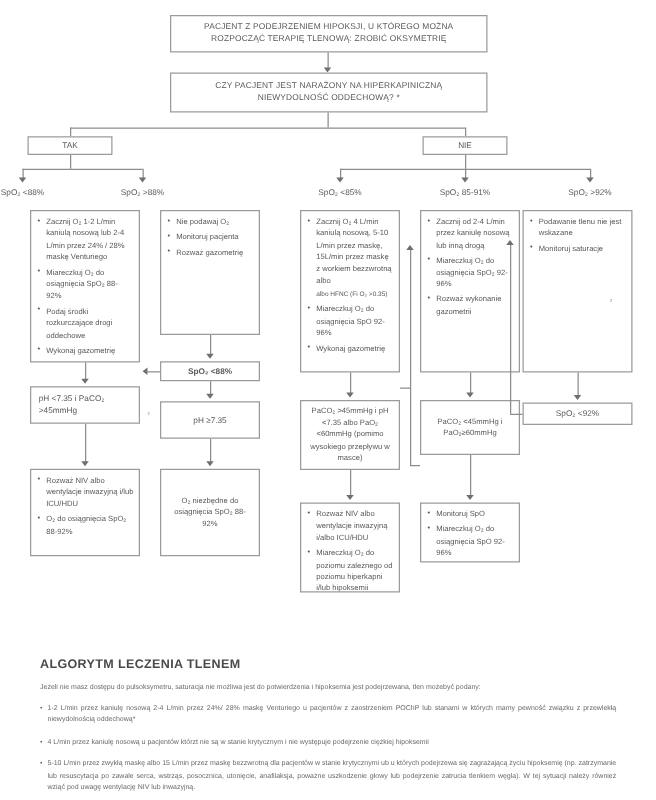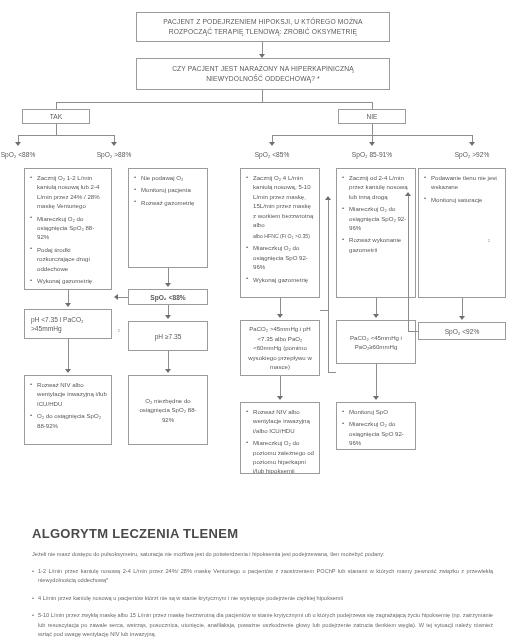--- a/index.html
+++ b/index.html
@@ -32,21 +32,21 @@
   .small{font-size:5.2px;line-height:8px;}
   .free{position:absolute;font-size:6.6px;line-height:9px;color:#58595b;white-space:nowrap;}
   
   .ln{position:absolute;background:#8d8d8d;}
   .lnv{width:1px;}
   .lnh{height:1px;}
   .arw{position:absolute;width:0;height:0;border-left:3px solid transparent;border-right:3px solid transparent;border-top:4px solid #6f6f6f;}
   .arwl{position:absolute;width:0;height:0;border-top:3px solid transparent;border-bottom:3px solid transparent;border-right:4px solid #6f6f6f;}
   
   .footer{position:absolute;left:0;top:512px;width:525px;padding:0 32px;box-sizing:border-box;}
-  .f-title{font-size:13px;font-weight:bold;color:#4a4a4a;letter-spacing:.3px;margin:14px 0 9px 0;}
+  .f-title{font-size:10px;font-weight:bold;color:#4a4a4a;letter-spacing:.3px;margin:14px 0 9px 0;}
   .f-intro{font-size:5.6px;line-height:9px;color:#6a6a6a;margin-bottom:8px;}
   .f-item{font-size:5.6px;line-height:9.4px;color:#6a6a6a;margin-bottom:8px;text-align:justify;position:relative;padding-left:6px;}
   .f-item:before{content:"\2022";position:absolute;left:0;top:0;}
 </style>
 </head>
 <body>
 
 <div class="chart">
 
   <div class="box box-center hdr" style="left:136px;top:12px;width:254px;height:30px;">

